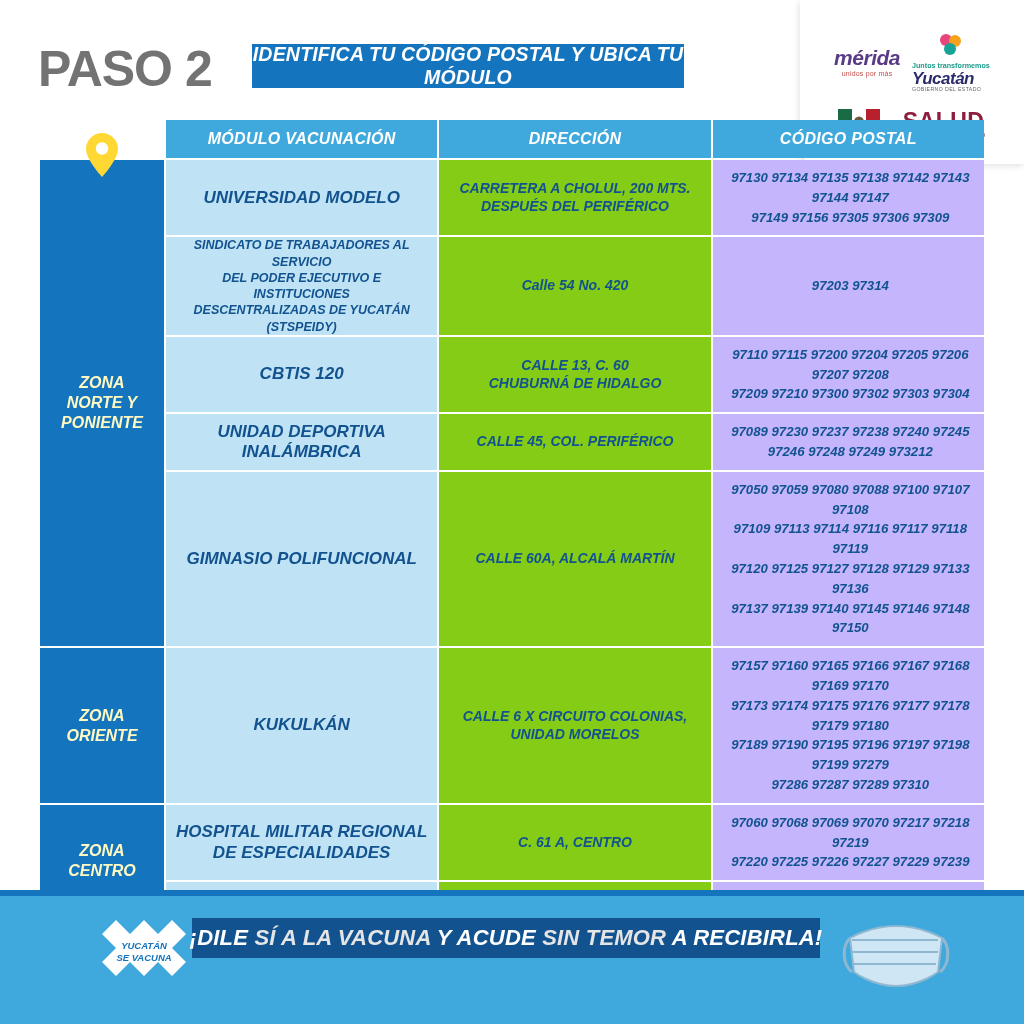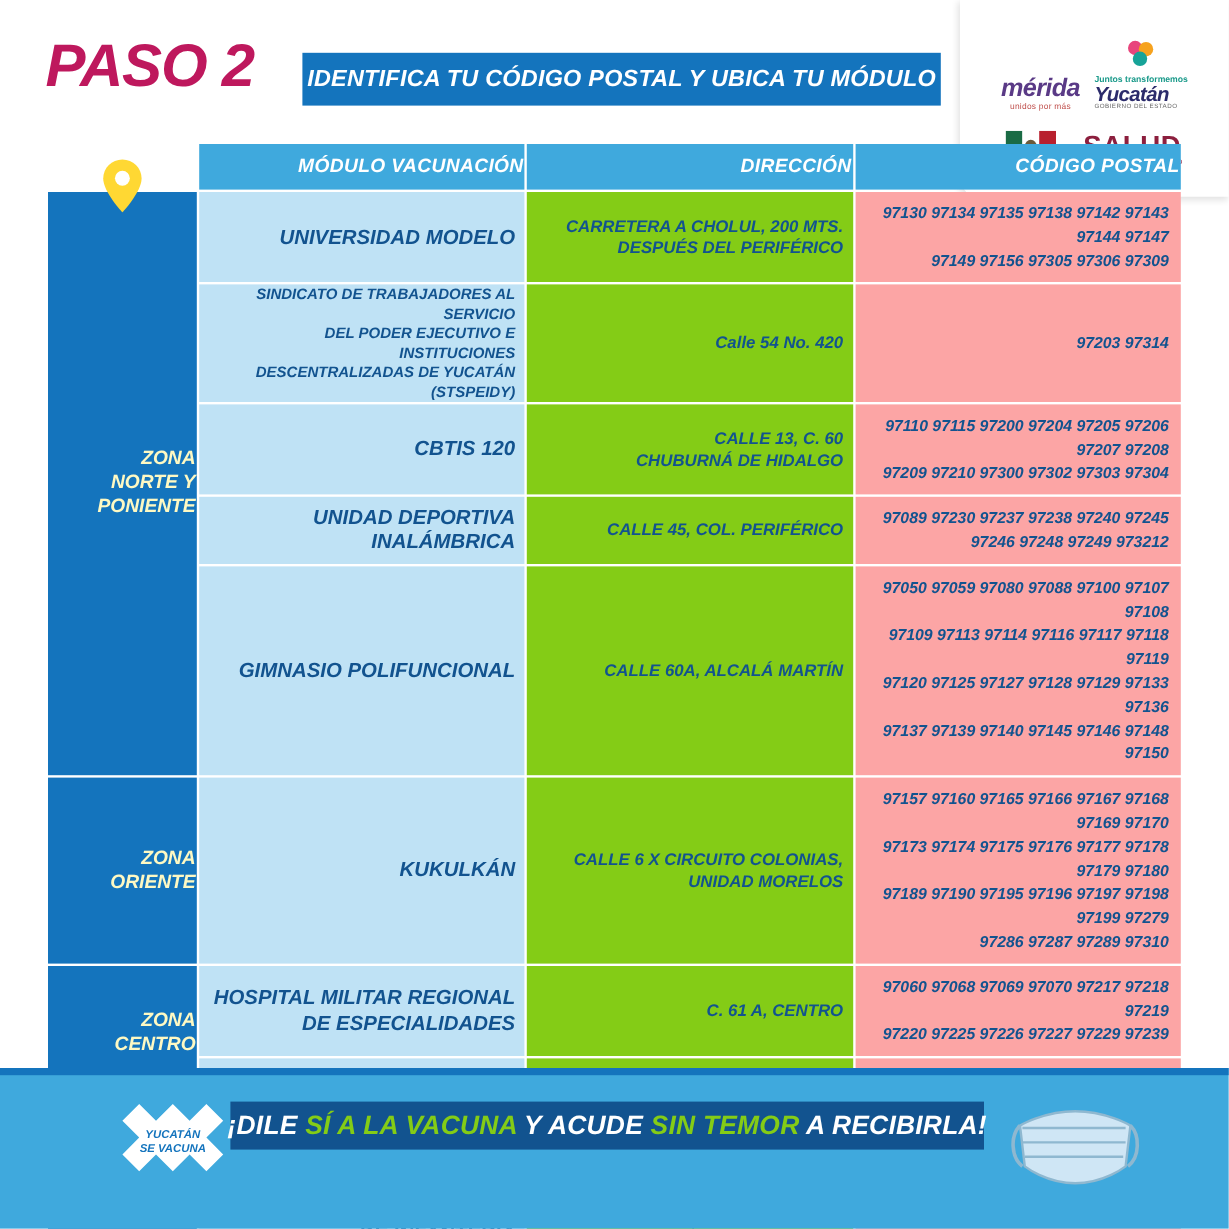--- a/index.html
+++ b/index.html
@@ -17,32 +17,31 @@
   }
 
   
   #header {
     position: absolute;
     left: 0; top: 0;
     width: 1024px; height: 120px;
   }
   #paso-title {
     position: absolute;
-    left: 38px; top: 30px;
+    left: 38px; top: 44px;
     font-size: 50px;
     font-weight: bold;
-    font-style: italic;
     letter-spacing: -1px;
-    color: #be185d;
+    color: #737373;
     line-height: 1;
   }
   #header-banner {
     position: absolute;
     left: 252px; top: 44px;
-    width: 532px; height: 44px;
+    width: 432px; height: 44px;
     background: #1474bd;
     display: flex;
     align-items: center;
     justify-content: center;
   }
   #header-banner-text {
     color: #ffffff;
     font-size: 19.5px;
     font-weight: bold;
     font-style: italic;
@@ -58,21 +57,21 @@
     background: #ffffff;
     border-bottom-left-radius: 16px;
     box-shadow: -1px 2px 6px rgba(0,0,0,0.12);
     display: flex;
     flex-direction: column;
     align-items: center;
     padding-top: 32px;
   }
   #logo-row {
     display: flex;
-    align-items: flex-end;
+    align-items: center;
     gap: 12px;
   }
   .merida-logo { text-align: center; line-height: 1; }
   .merida-word {
     font-size: 21px; font-weight: bold; color: #5a3a86;
     font-style: italic; letter-spacing: -0.5px;
   }
   .merida-sub { font-size: 7px; color: #c0504d; margin-top: 2px; letter-spacing: 0.2px; }
   .yuc-logo { display: flex; align-items: center; gap: 4px; flex-direction: column; }
   .yuc-mark { width: 26px; height: 26px; position: relative; }
@@ -94,21 +93,21 @@
     width: 948px;
   }
   table#modules-table {
     border-collapse: separate;
     border-spacing: 2px;
     width: 948px;
     table-layout: fixed;
   }
   table#modules-table th, table#modules-table td {
     vertical-align: middle;
-    text-align: right;
+    text-align: center;
   }
   th.col-head {
     background: #3fa9dd;
     color: #ffffff;
     font-size: 16px;
     font-weight: bold;
     font-style: italic;
     height: 38px;
     letter-spacing: 0.3px;
   }
@@ -141,21 +140,21 @@
     background: #84cc16;
     color: #12538f;
     font-weight: bold;
     font-style: italic;
     font-size: 14px;
     line-height: 1.25;
     width: 208px;
     padding: 6px 8px;
   }
   .cp-cell {
-    background: #fca5a5;
+    background: #c4b5fd;
     color: #12538f;
     font-weight: bold;
     font-style: italic;
     font-size: 13.2px;
     line-height: 1.5;
     text-align: left;
     padding: 8px 10px 8px 14px;
     width: 320px;
   }
 
@@ -183,21 +182,21 @@
     display: flex; align-items: center; justify-content: center;
   }
   #footer-banner-text {
     color: #ffffff;
     font-size: 22px;
     font-weight: bold;
     font-style: italic;
     letter-spacing: 0.2px;
     white-space: nowrap;
   }
-  #footer-banner-text .hl { color: #84cc16; }
+  #footer-banner-text .hl { color: #e5e5e5; }
   #gobierno {
     position: absolute;
     left: 0; top: 68px;
     width: 1024px;
     text-align: center;
     color: #12538f;
     font-size: 30px;
     font-weight: bold;
     font-style: italic;
     letter-spacing: 0.5px;

